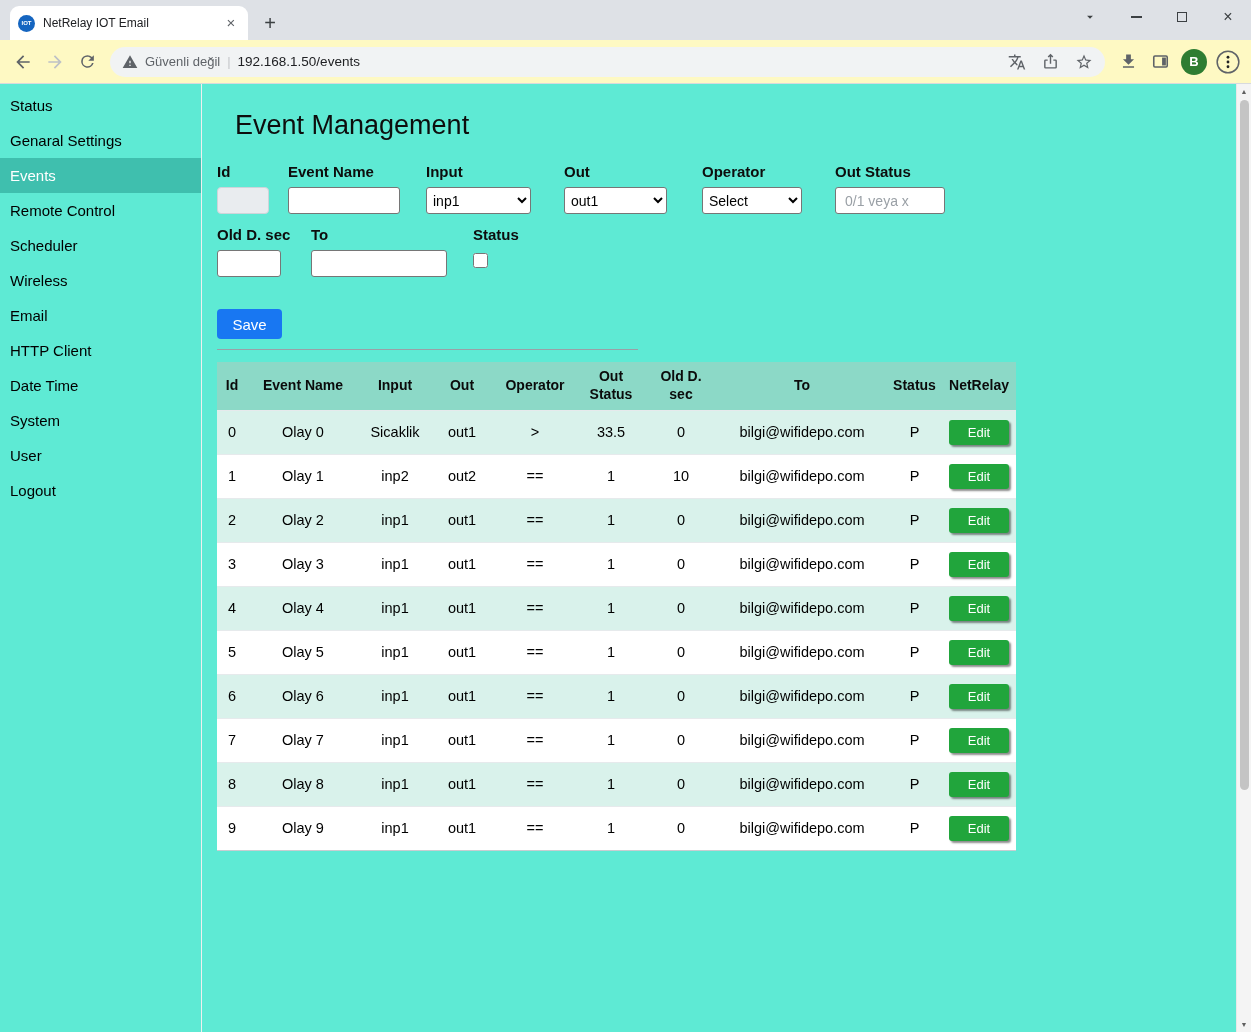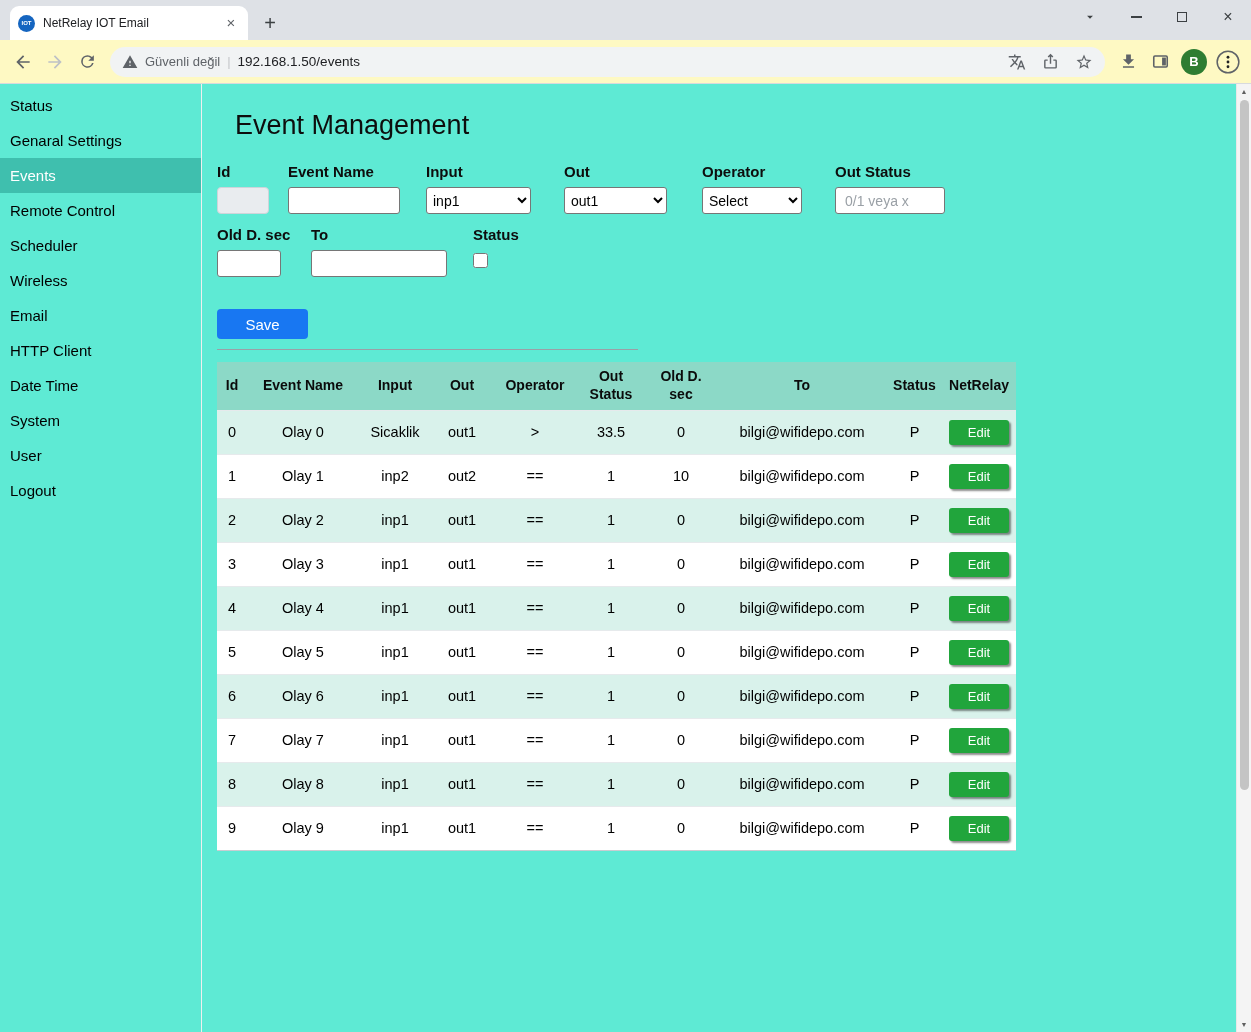--- a/index.html
+++ b/index.html
@@ -61,21 +61,21 @@
   .w-name { width: 138px; }     .name-input { width: 112px; }
   .w-input { width: 138px; }    .input-select { width: 105px; }
   .w-out { width: 138px; }      .out-select { width: 103px; }
   .w-operator { width: 133px; } .operator-select { width: 100px; }
   .w-outstatus { width: 115px; } .outstatus-input { width: 110px; }
   .outstatus-input::placeholder, .ctl::placeholder { color: #9aa0a6; }
   .w-oldd { width: 94px; }      .oldd-input { width: 64px; }
   .w-to { width: 162px; }       .to-input { width: 136px; }
   .status-checkbox { width: 15px; height: 15px; margin-top: 3px; }
 
-  .save-btn { margin-top: 32px; width: 91px; height: 30px; background: var(--save-blue, #1877f2); color: #fff;
+  .save-btn { margin-top: 32px; width: 65px; height: 30px; background: var(--save-blue, #1877f2); color: #fff;
               border: none; border-radius: 4px; font-size: 15px; font-family: "Liberation Sans", sans-serif; cursor: pointer; }
   .form-divider { border: none; border-top: 1px solid #9aa0a6; width: 421px; margin: 10px 0 0 0; }
 
   
   table.events { border-collapse: collapse; margin-top: 12px; width: 799px; table-layout: fixed;
                  border-bottom: 1px solid #c9cdd1; }
   table.events th { background: var(--table-header-bg, #8cd9c7); font-weight: 700; font-size: 14px; color: #0b0b0b;
                     text-align: center; vertical-align: middle; padding: 6px 3px; height: 48px; line-height: 1.25; }
   table.events td { text-align: center; font-size: 14.5px; color: #000; height: 44px; padding: 0 3px;
                     border-top: 1px solid #e6eaec; vertical-align: middle; }

